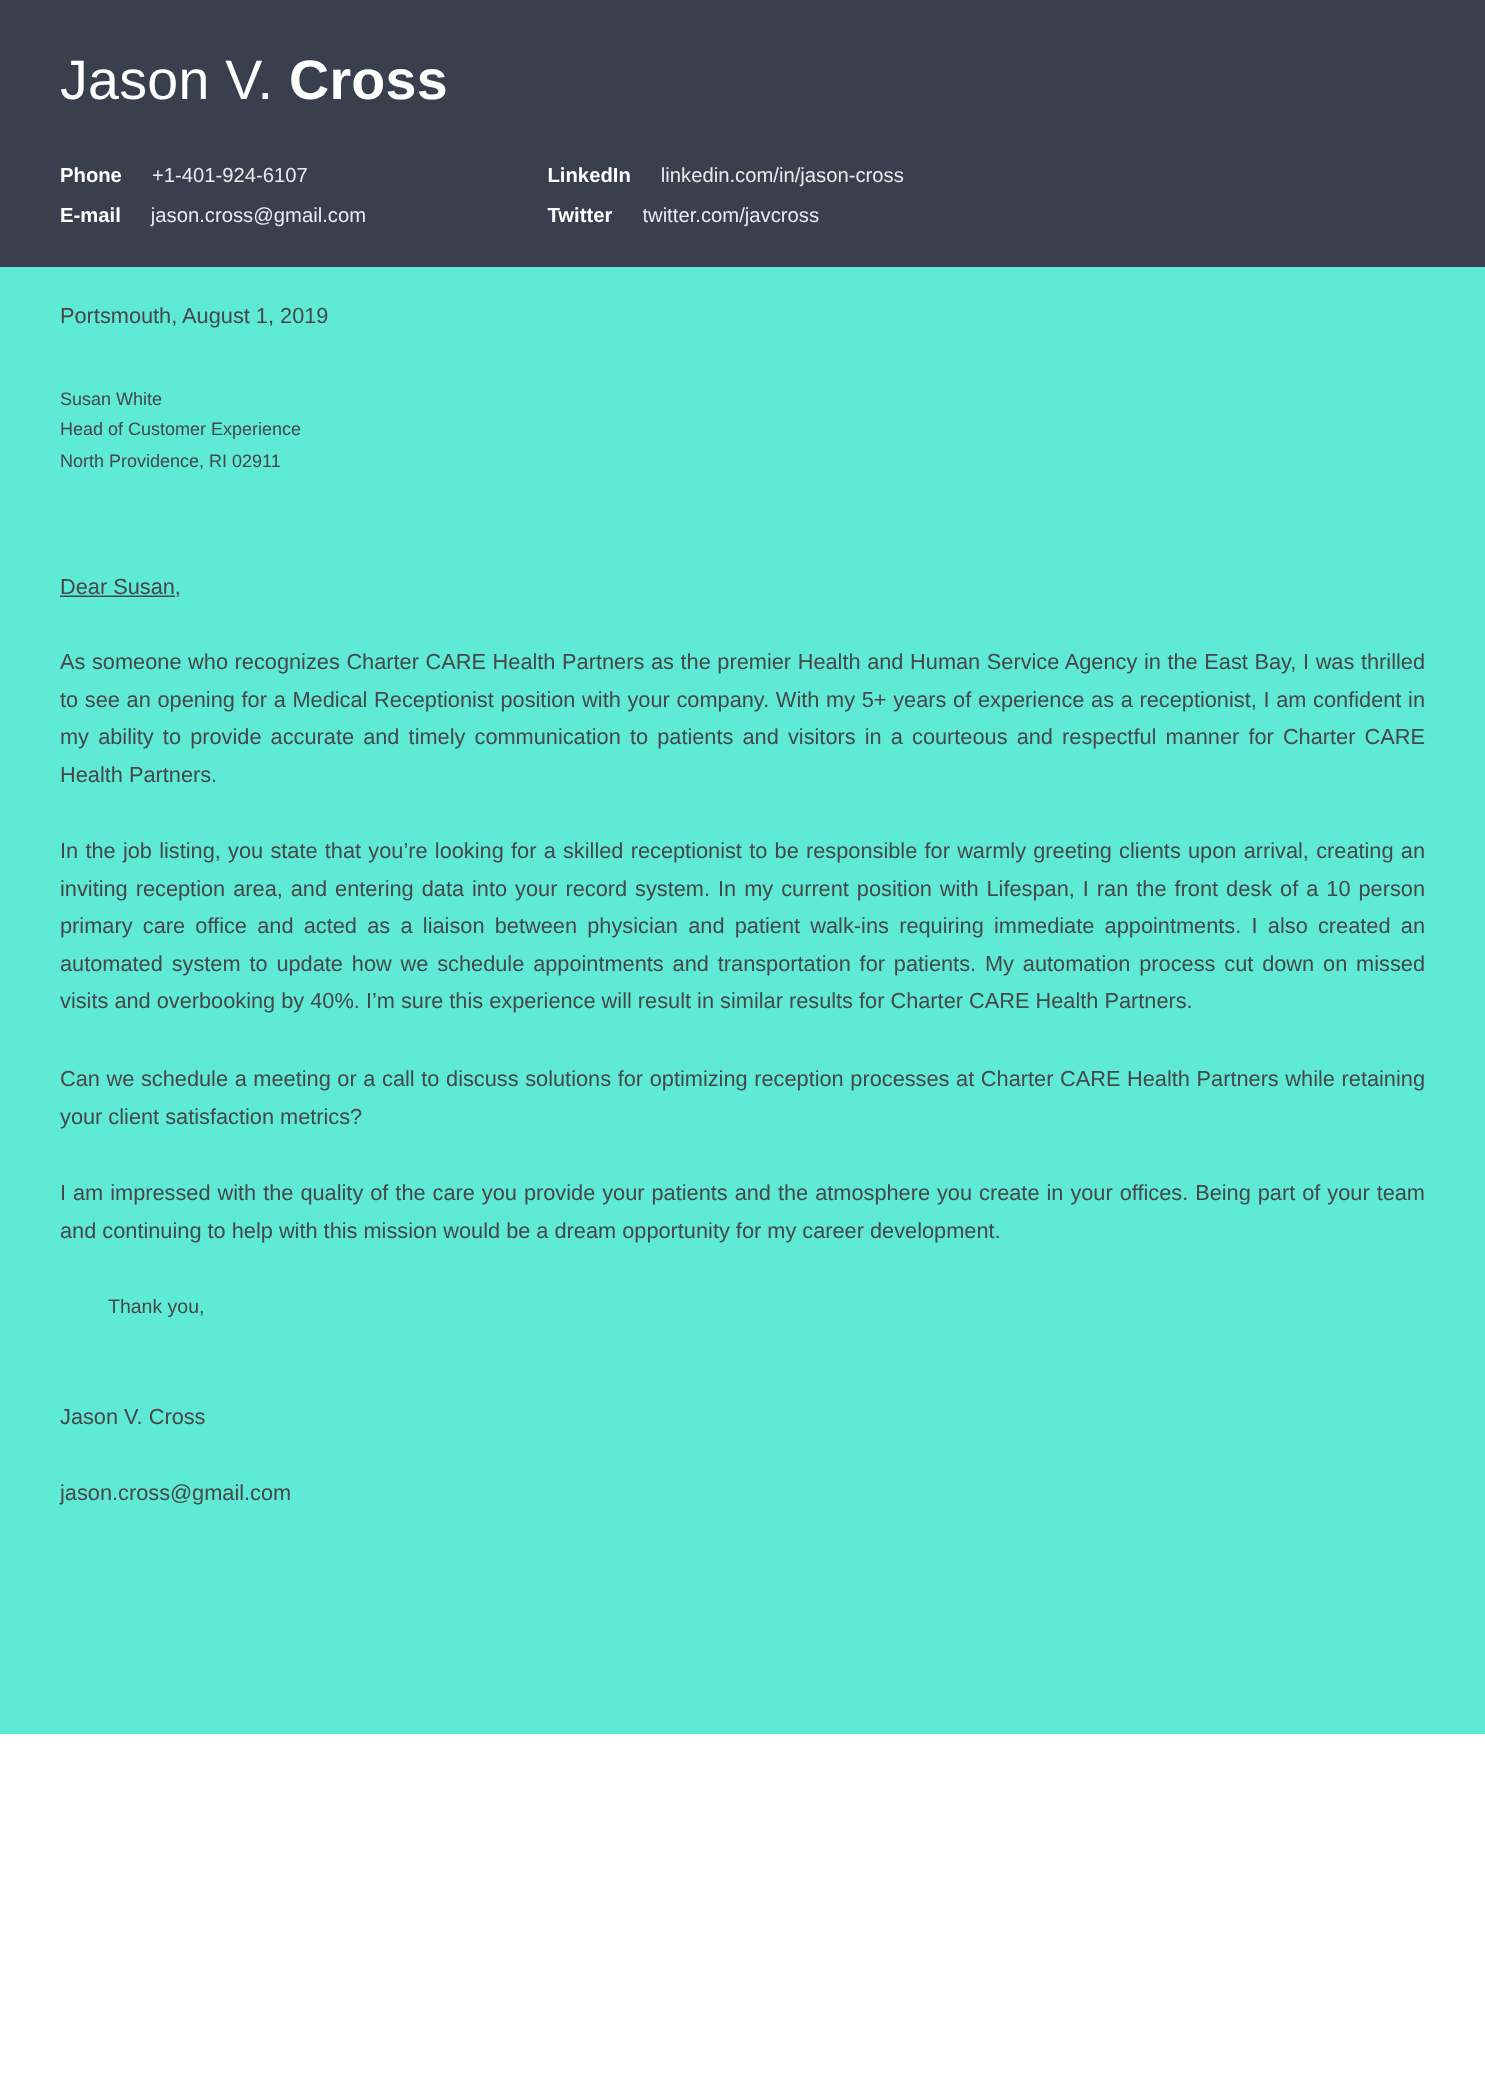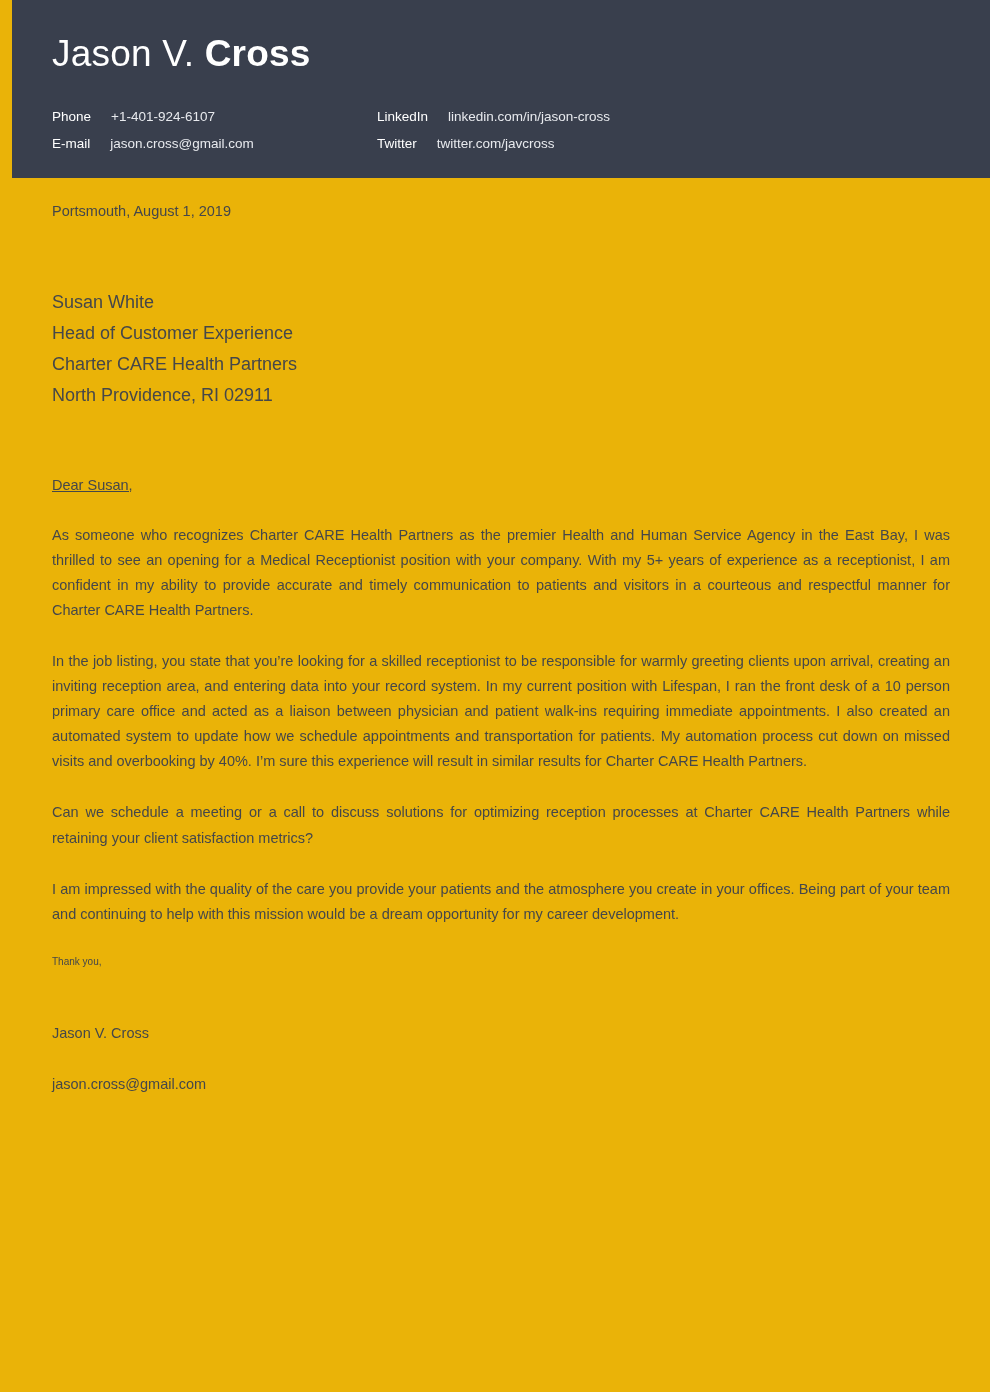--- a/index.html
+++ b/index.html
@@ -11,24 +11,23 @@
     height: 1400px;
     background: #ffffff;
     font-family: "Liberation Sans", sans-serif;
     -webkit-font-smoothing: antialiased;
     overflow: hidden;
   }
 
   .page {
     position: relative;
     width: 990px;
-    height: 1392px;
-    background: #eab308;
+    height: 1156px;
+    background: #5eead4;
     box-sizing: border-box;
-    padding-left: 12px;
   }
 
   
   .header {
     background: #393f4d;
     padding: 34px 40px 26px 40px;
     box-sizing: border-box;
     height: 178px;
   }
 
@@ -54,21 +53,21 @@
     row-gap: 11px;
     column-gap: 0px;
   }
   .contact-item {
     font-size: 13.5px;
     color: #ffffff;
     line-height: 1.2;
     white-space: nowrap;
   }
   .contact-label {
-    font-weight: 400;
+    font-weight: 700;
     color: #ffffff;
   }
   .contact-value {
     font-weight: 400;
     color: #e8eaee;
     margin-left: 20px;
   }
 
   
   .body-wrap {
@@ -78,22 +77,22 @@
   }
 
   .date-line {
     font-size: 14.5px;
     color: #45474a;
     padding-top: 23px;
     line-height: 1.5;
   }
 
   .recipient {
-    margin-top: 64px;
-    font-size: 18px;
+    margin-top: 33px;
+    font-size: 12px;
     color: #45474a;
     line-height: 1.72;
   }
   .recipient div {
     line-height: 1.72;
   }
 
   .salutation {
     margin-top: 63px;
     font-size: 14.5px;
@@ -106,23 +105,24 @@
     margin-top: 26px;
     font-size: 14.5px;
     color: #45474a;
     line-height: 1.73;
     text-align: justify;
     text-justify: inter-word;
   }
 
   .closing {
     margin-top: 27px;
-    font-size: 10px;
+    font-size: 13px;
     color: #45474a;
     line-height: 1.6;
+    margin-left: 32px;
   }
 
   .sig-name {
     margin-top: 52px;
     font-size: 14.5px;
     color: #45474a;
     line-height: 1.6;
   }
 
   .sig-contact {
@@ -167,21 +167,20 @@
     </div>
   </div>
 
   <div class="body-wrap">
 
     <div class="date-line">Portsmouth, August 1, 2019</div>
 
     <div class="recipient">
       <div>Susan White</div>
       <div>Head of Customer Experience</div>
-      <div>Charter CARE Health Partners</div>
       <div>North Providence, RI 02911</div>
     </div>
 
     <div class="salutation">Dear Susan,</div>
 
     <p class="para">As someone who recognizes Charter CARE Health Partners as the premier Health and Human Service Agency in the East Bay, I was thrilled to see an opening for a Medical Receptionist position with your company. With my 5+ years of experience as a receptionist, I am confident in my ability to provide accurate and timely communication to patients and visitors in a courteous and respectful manner for Charter CARE Health Partners.</p>
     <p class="para">In the job listing, you state that you’re looking for a skilled receptionist to be responsible for warmly greeting clients upon arrival, creating an inviting reception area, and entering data into your record system. In my current position with Lifespan, I ran the front desk of a 10 person primary care office and acted as a liaison between physician and patient walk-ins requiring immediate appointments. I also created an automated system to update how we schedule appointments and transportation for patients. My automation process cut down on missed visits and overbooking by 40%. I’m sure this experience will result in similar results for Charter CARE Health Partners.</p>
     <p class="para">Can we schedule a meeting or a call to discuss solutions for optimizing reception processes at Charter CARE Health Partners while retaining your client satisfaction metrics?</p>
     <p class="para">I am impressed with the quality of the care you provide your patients and the atmosphere you create in your offices. Being part of your team and continuing to help with this mission would be a dream opportunity for my career development.</p>
 

